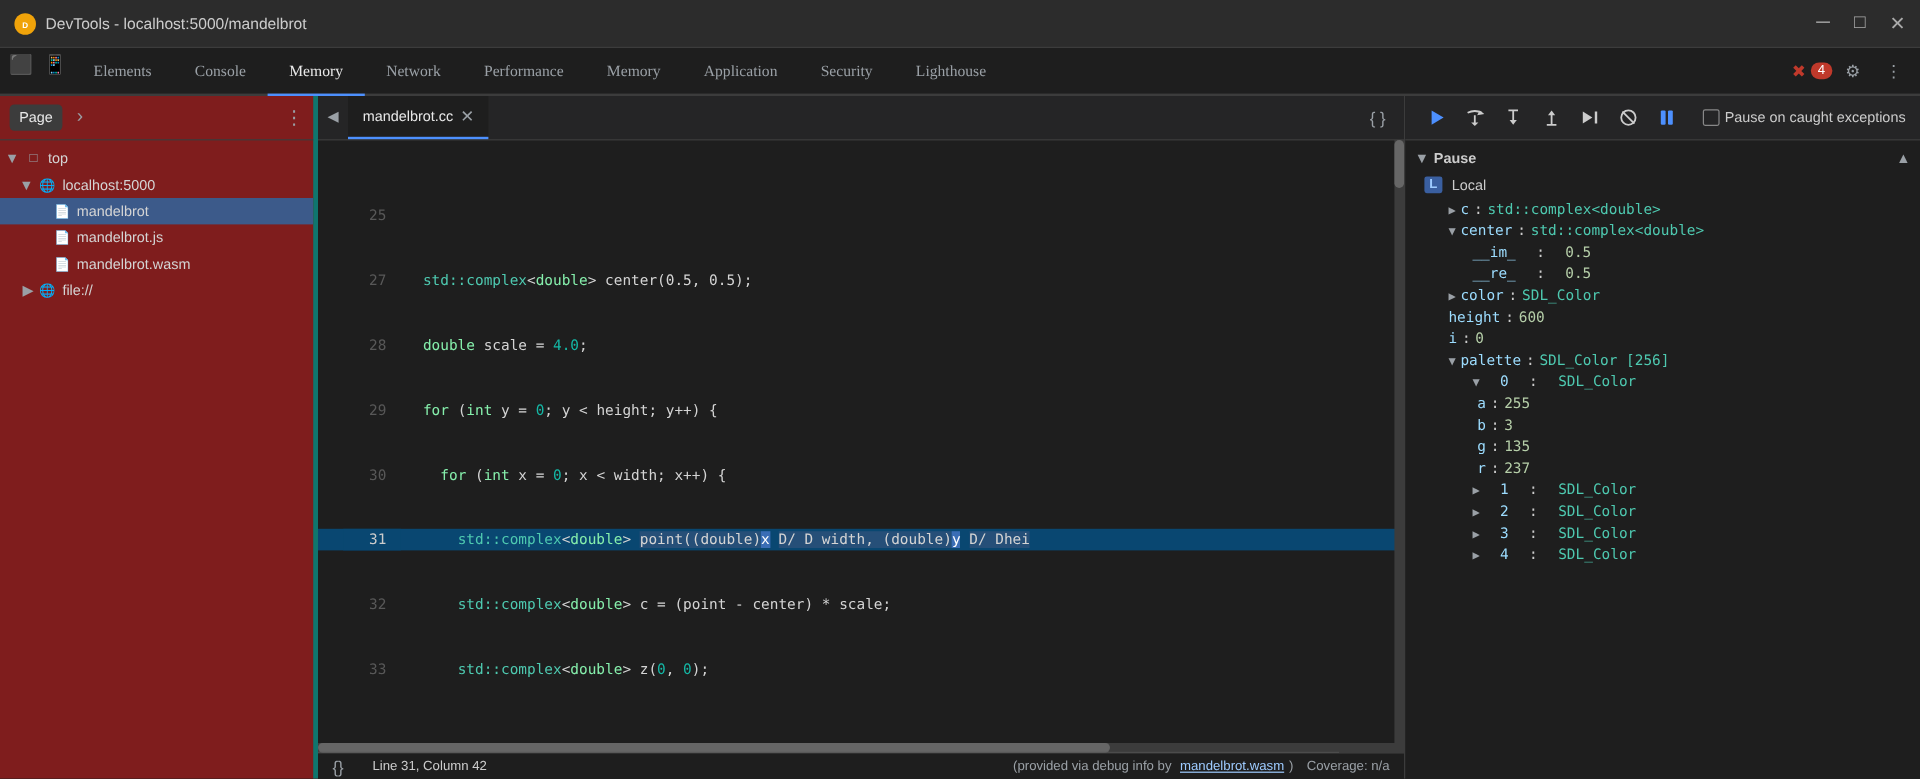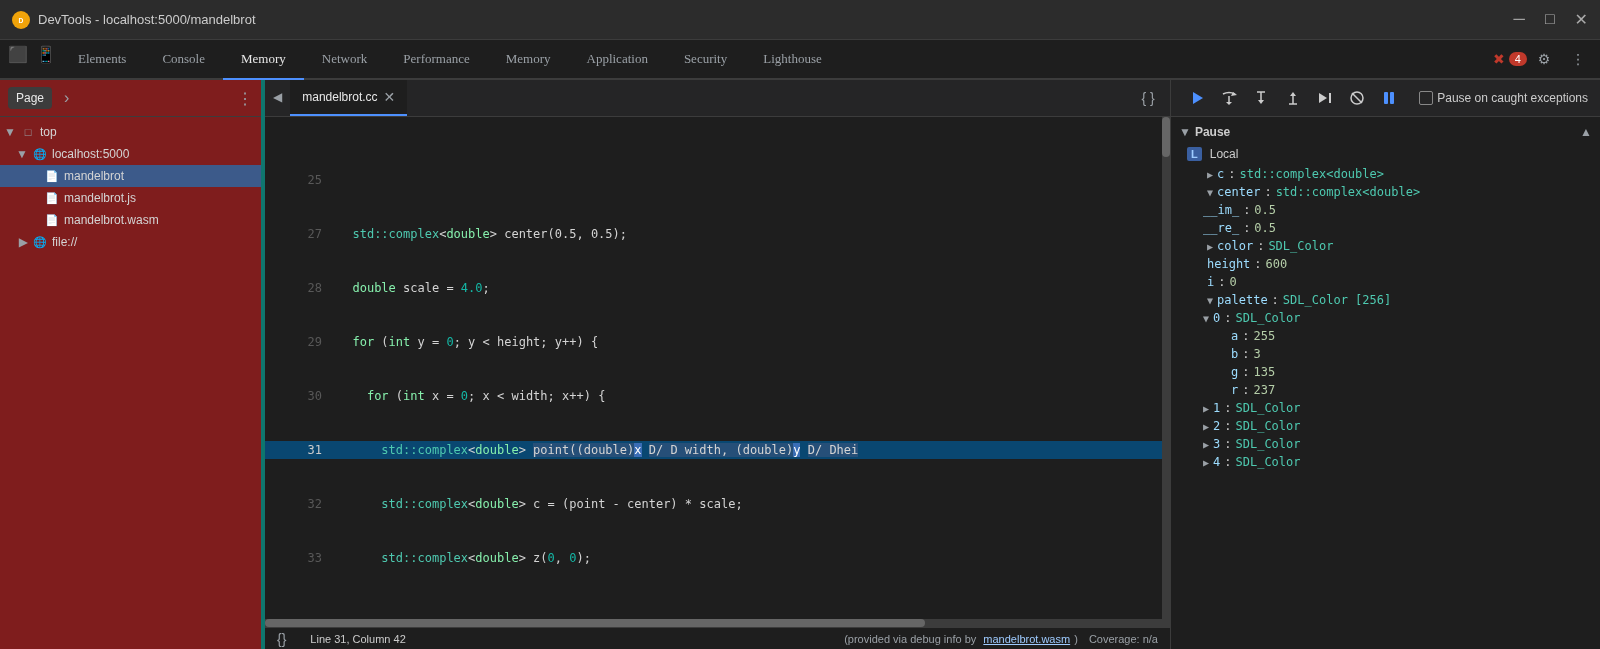--- a/index.html
+++ b/index.html
@@ -270,21 +270,21 @@
       font-family: 'Consolas', monospace;
       gap: 0;
     }
     .scope-item .arrow { color: #9aa0a6; margin-right: 4px; font-size: 10px; }
     .scope-item .key { color: #9cdcfe; }
     .scope-item .sep { color: #ccc; margin: 0 4px; }
     .scope-item .val { color: #ce9178; }
     .scope-item .val.num { color: #b5cea8; }
     .scope-item .val.type { color: #4ec9b0; }
     .scope-item-indent1 { padding-left: 36px; }
-    .scope-item-indent2 { padding-left: 32px; }
+    .scope-item-indent2 { padding-left: 56px; gap: 13px; }
     .scope-item-indent3 { padding-left: 60px; }
 
     
     ::-webkit-scrollbar { width: 6px; height: 6px; }
     ::-webkit-scrollbar-track { background: #1e1e1e; }
     ::-webkit-scrollbar-thumb { background: #555; border-radius: 3px; }
   </style>
 </head>
 <body>
 

